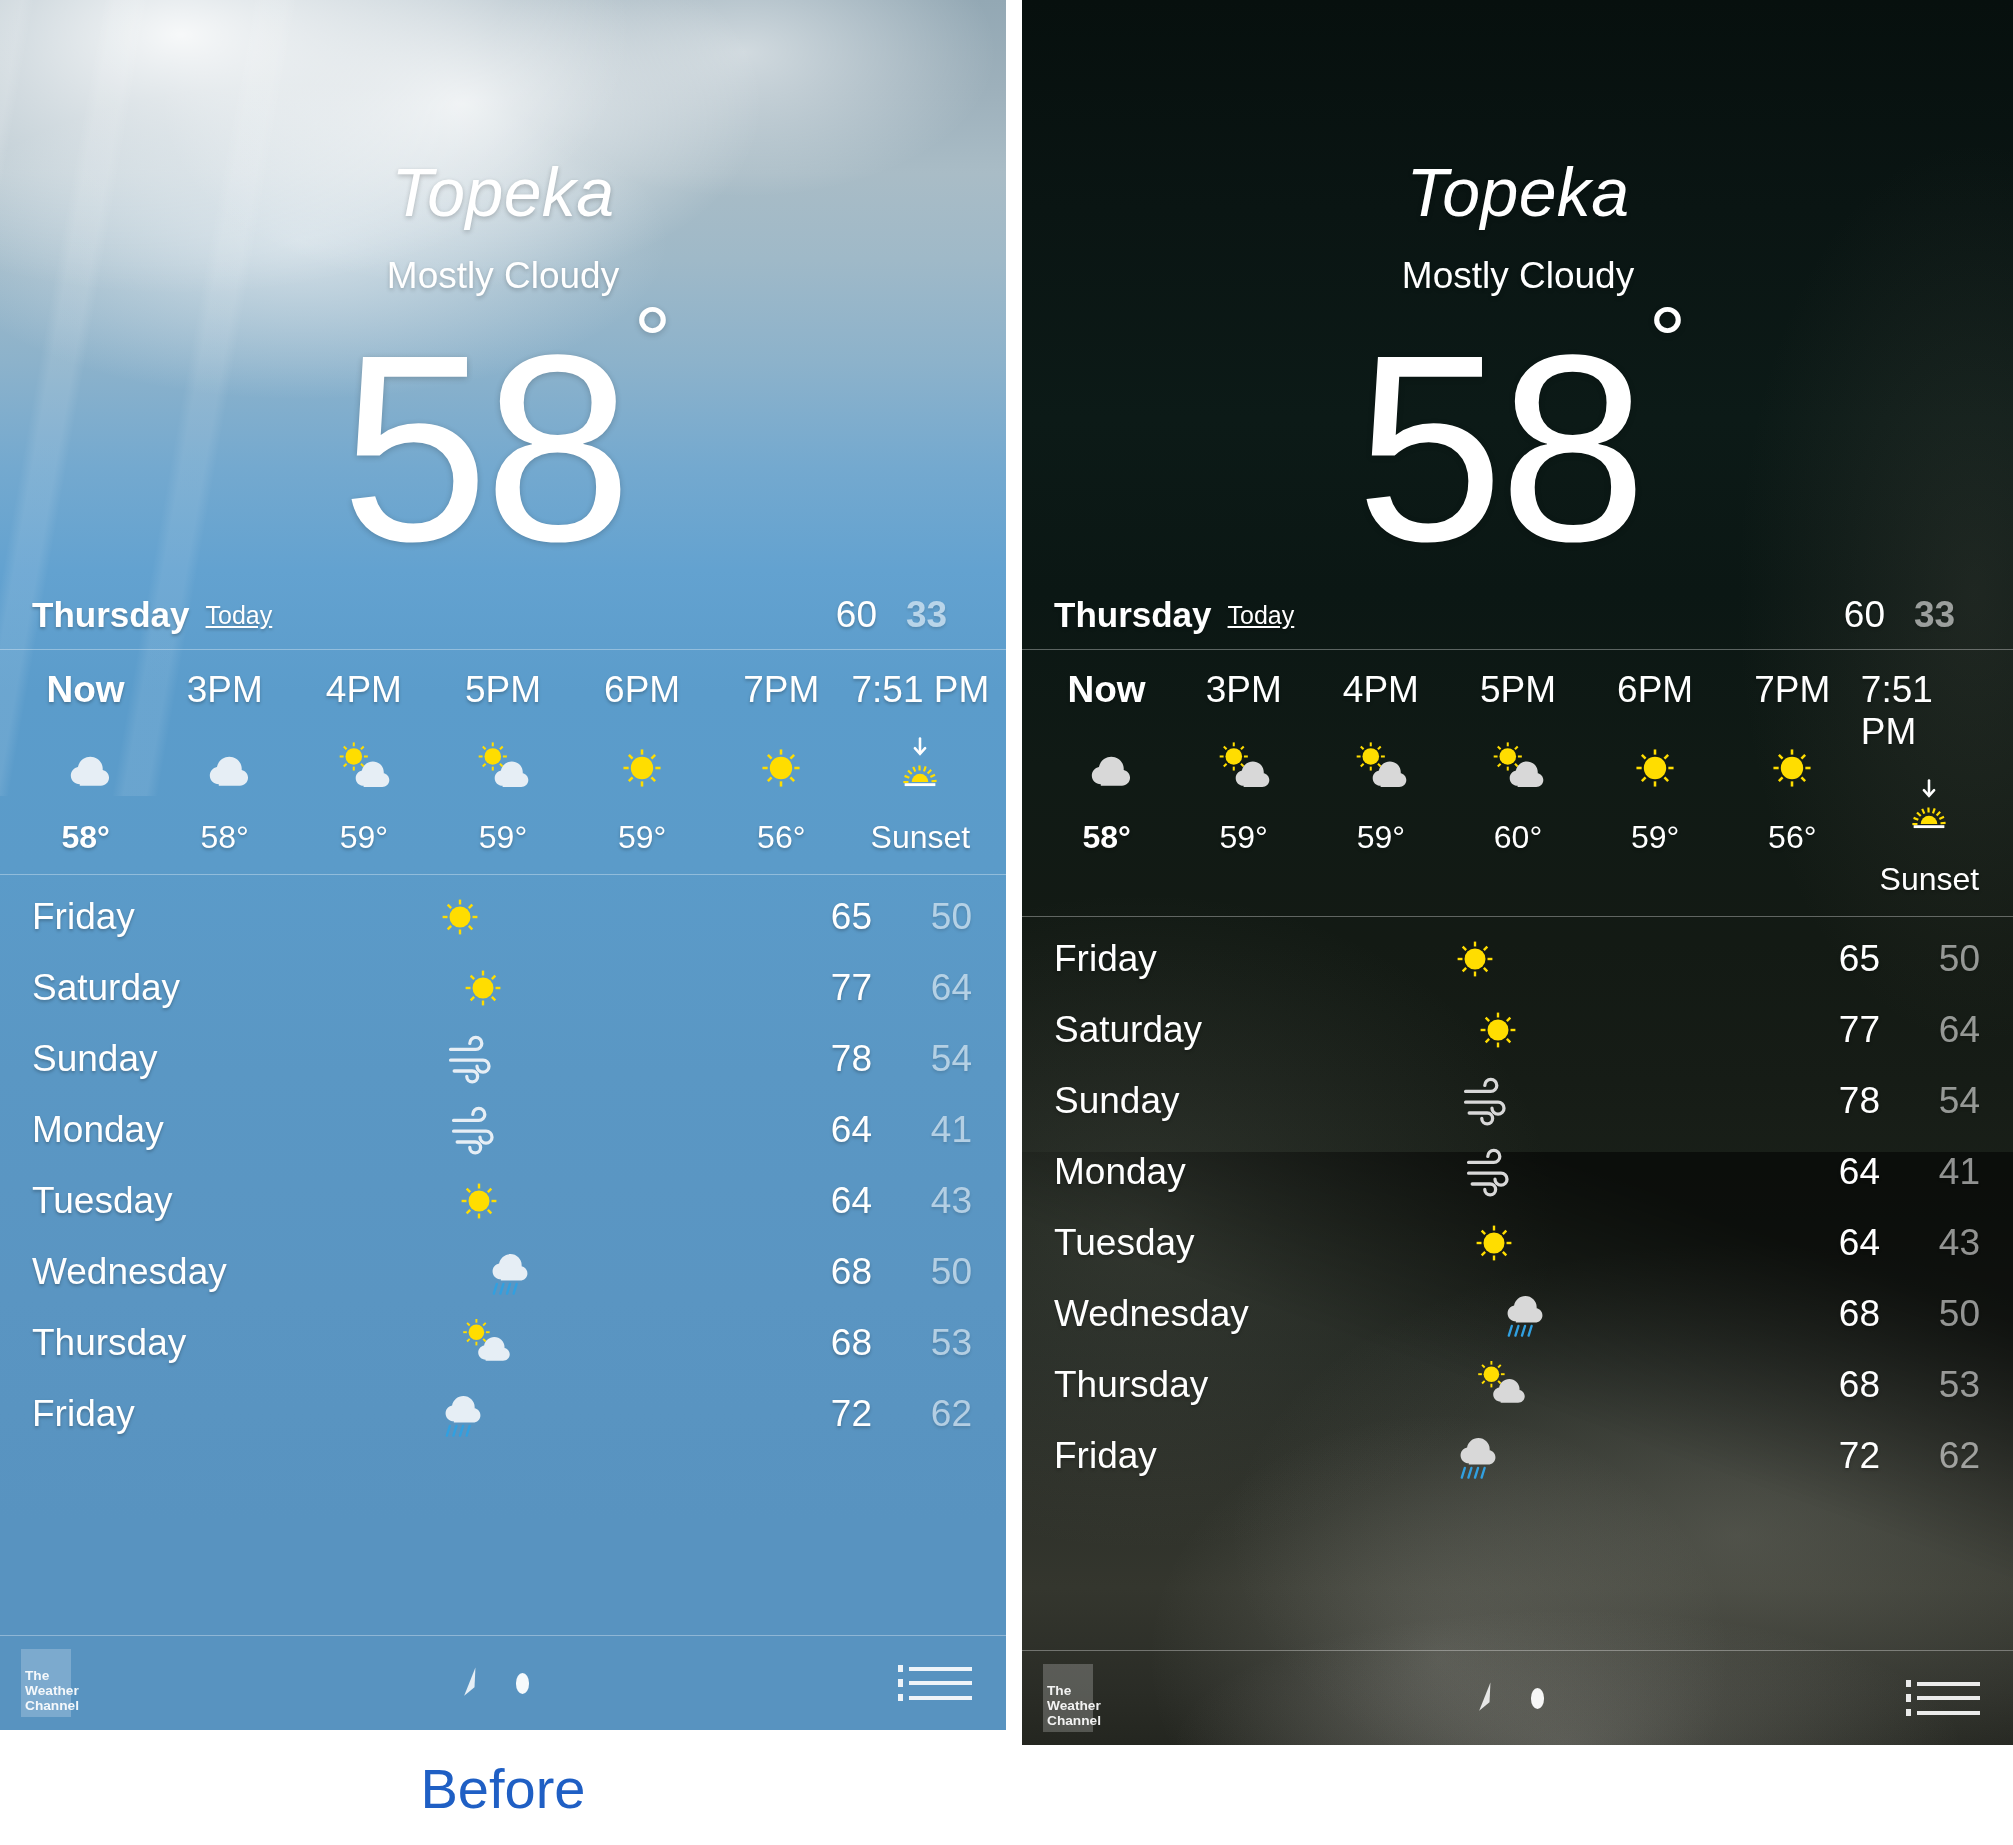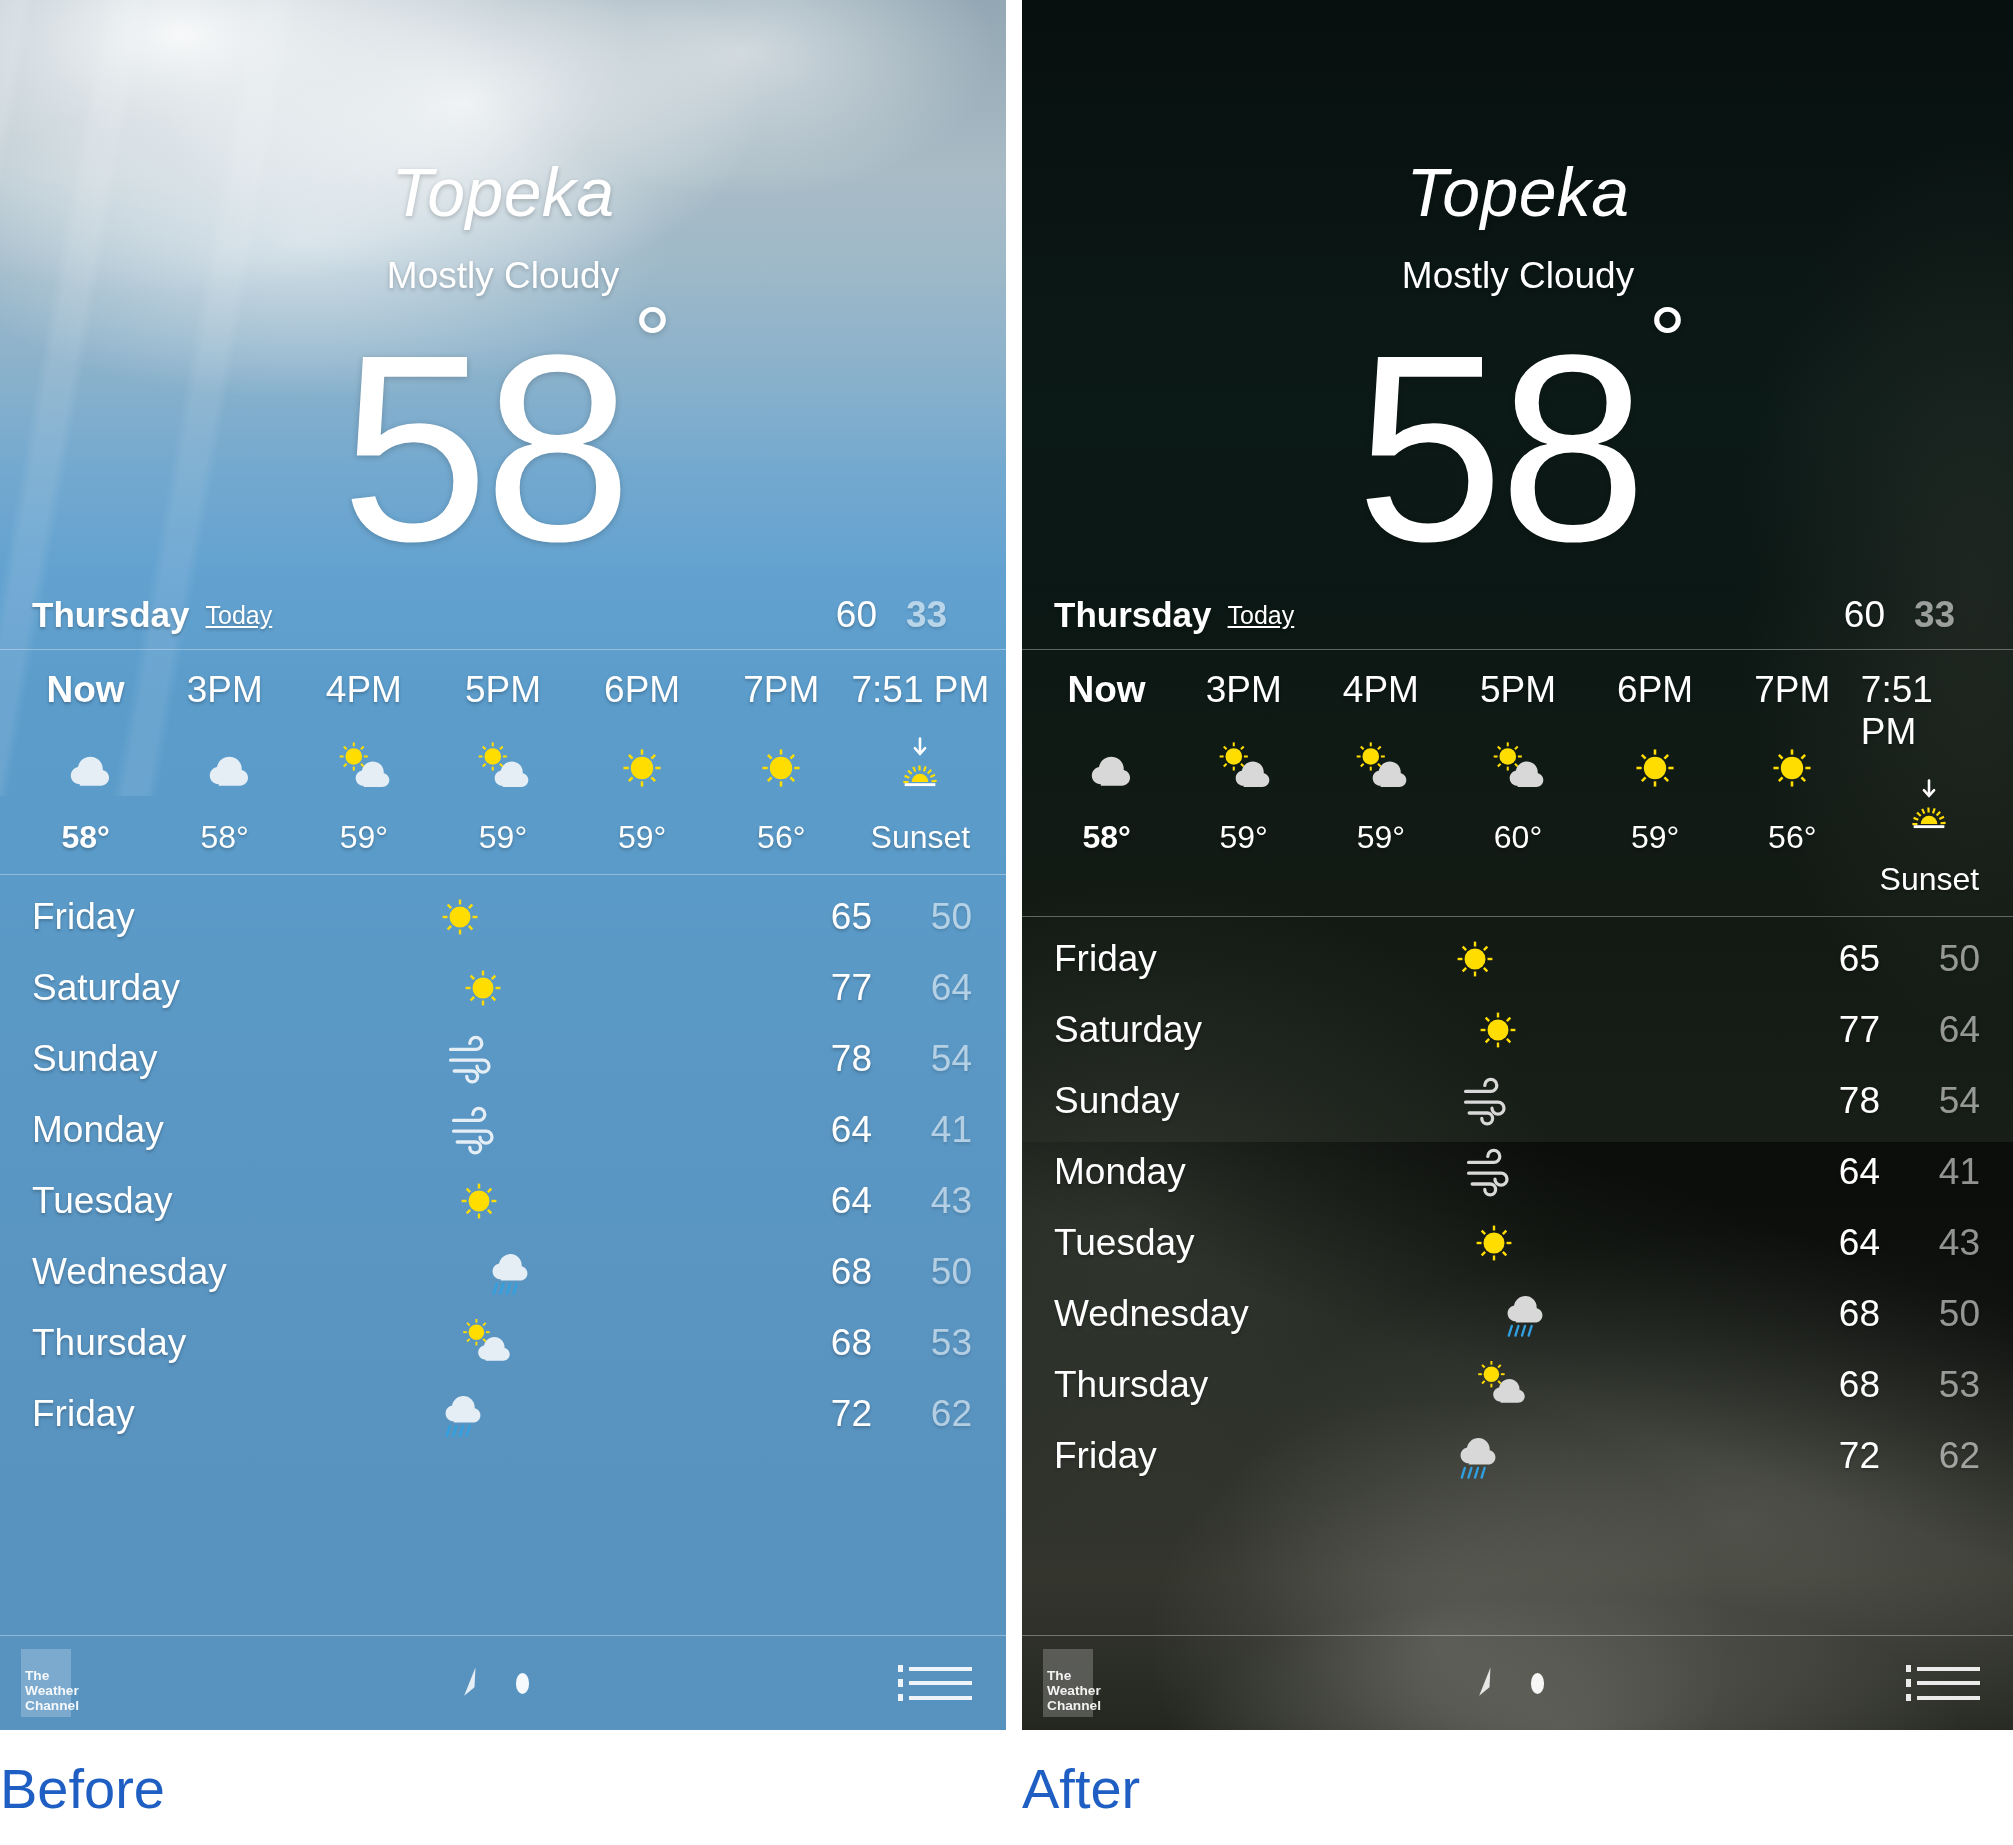--- a/index.html
+++ b/index.html
@@ -119,21 +119,21 @@
   .bb-center { flex:1; display:flex; align-items:center; justify-content:center; gap:18px; }
   .dot { width:13.7px; height:21px; border-radius:50%; background:rgba(255,255,255,.95); }
   .listicon { display:flex; flex-direction:column; gap:10.5px; }
   .listicon i { display:block; width:63px; height:4px; background:rgba(255,255,255,.9);
                 position:relative; }
   .listicon i::before { content:""; position:absolute; left:-11.3px; top:-1.6px;
                         width:4.8px; height:7.3px; background:rgba(255,255,255,.9); }
 
   
   .caption { height:117px; background:#ffffff; display:flex; align-items:center;
-             }
+             justify-content:center; }
   .caption span { font-size:56px; font-weight:400; }
 
   .icon-svg { display:block; }
 </style>
 </head>
 <body>
 
 <div id="root">
     <div class="col left">
       <div class="phone">
@@ -804,18 +804,15 @@
               <div class="dot"></div>
             </div>
             <div class="listicon">
               <i></i>
               <i></i>
               <i></i>
             </div>
           </div>
         </div>
       </div>
-      <div class="caption">
-        <span style="color: rgb(31, 95, 196);">After</span>
-      </div>
     </div>
   </div>
 
 
 </body></html>

